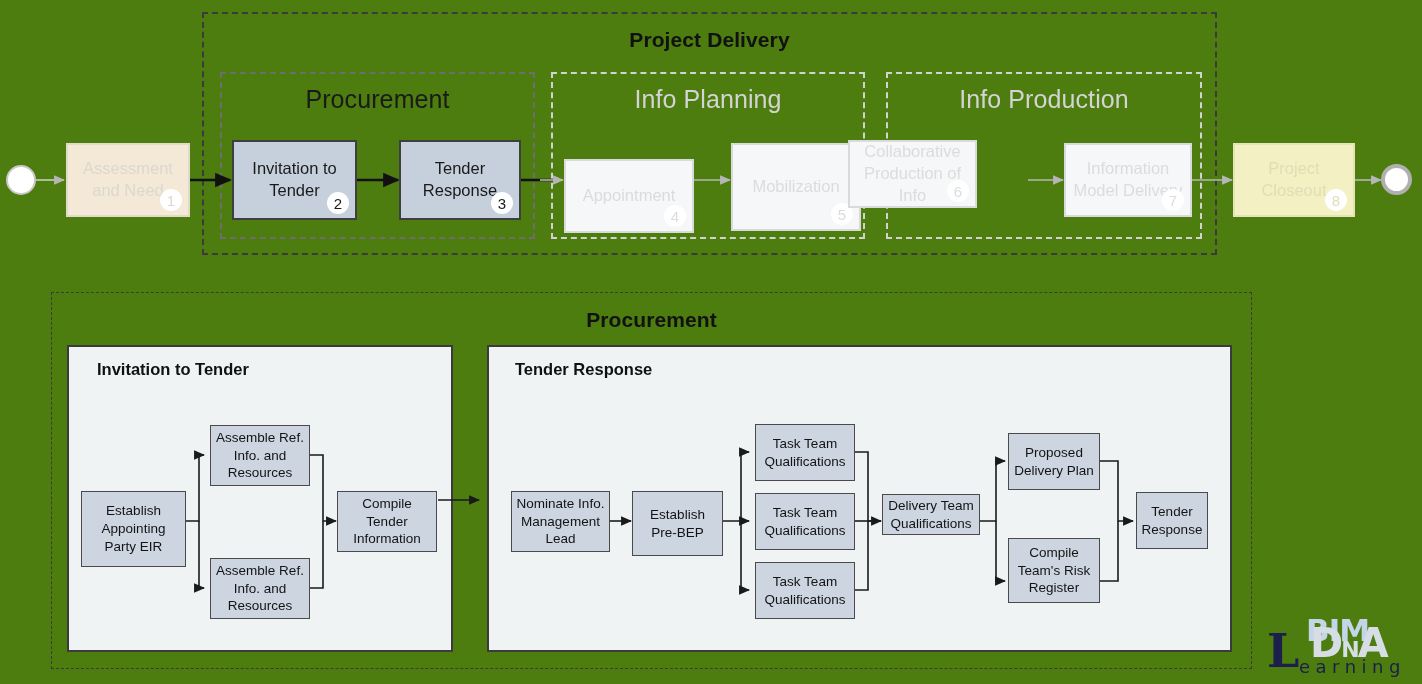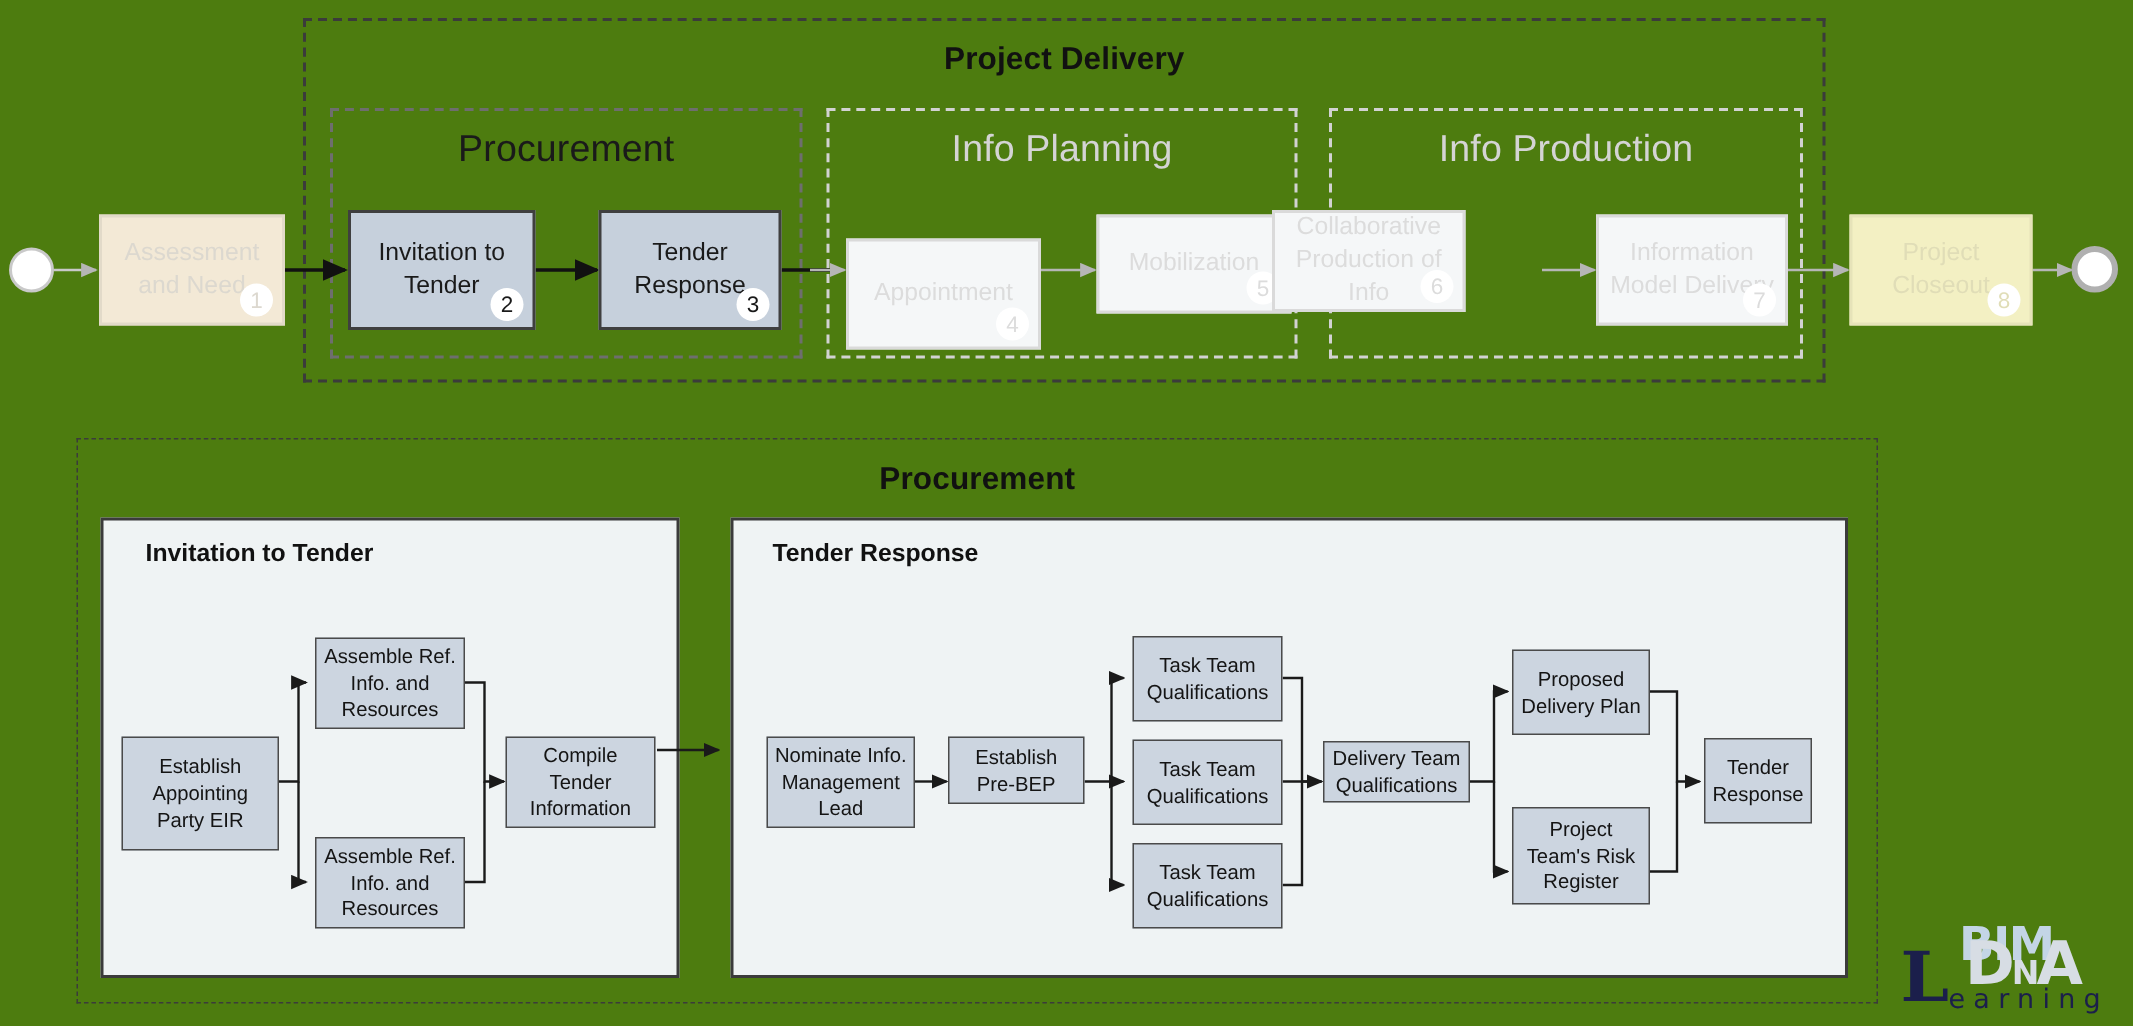--- a/index.html
+++ b/index.html
@@ -271,21 +271,21 @@
   <div class="stage active" style="left:399px; top:140px; width:122px; height:80px;">
     <span class="stage-label">Tender Response</span>
     <span class="badge">3</span>
   </div>
 
   <div class="stage ghost" style="left:564px; top:143px; width:130px; height:74px;margin-top:16px;">
     <span class="stage-label">Appointment</span>
     <span class="badge">4</span>
   </div>
 
-  <div class="stage ghost" style="left:731px; top:143px; width:130px; height:66px;">
+  <div class="stage ghost" style="left:731px; top:143px; width:130px; height:88px;">
     <span class="stage-label">Mobilization</span>
     <span class="badge">5</span>
   </div>
 
   <div class="stage ghost" style="left:848px; top:140px; width:129px; height:68px;justify-content:flex-end;">
     <span class="stage-label">Collaborative Production of Info</span>
     <span class="badge">6</span>
   </div>
 
   <div class="stage ghost" style="left:1064px; top:143px; width:128px; height:74px;">
@@ -335,27 +335,27 @@
       <path d="M1100,581 L1118,581 L1118,521"></path>
     </g>
   </svg>
 
   <div class="node" style="left:81px; top:491px; width:105px; height:76px;">Establish Appointing Party EIR</div>
   <div class="node" style="left:210px; top:425px; width:100px; height:61px;">Assemble Ref. Info. and Resources</div>
   <div class="node" style="left:210px; top:558px; width:100px; height:61px;">Assemble Ref. Info. and Resources</div>
   <div class="node" style="left:337px; top:491px; width:100px; height:61px;">Compile Tender Information</div>
 
   <div class="node" style="left:511px; top:491px; width:99px; height:61px;">Nominate Info. Management Lead</div>
-  <div class="node" style="left:632px; top:491px; width:91px; height:45px;">Establish Pre-BEP</div>
+  <div class="node" style="left:632px; top:491px; width:91px; height:65px;">Establish Pre-BEP</div>
   <div class="node" style="left:755px; top:424px; width:100px; height:57px;">Task Team Qualifications</div>
   <div class="node" style="left:755px; top:493px; width:100px; height:57px;">Task Team Qualifications</div>
   <div class="node" style="left:755px; top:562px; width:100px; height:57px;">Task Team Qualifications</div>
   <div class="node" style="left:882px; top:494px; width:98px; height:41px;">Delivery Team Qualifications</div>
   <div class="node" style="left:1008px; top:433px; width:92px; height:57px;">Proposed Delivery Plan</div>
-  <div class="node" style="left:1008px; top:538px; width:92px; height:65px;">Project Team's Risk Register</div>
+  <div class="node" style="left:1008px; top:538px; width:92px; height:65px;">Compile Team's Risk Register</div>
   <div class="node" style="left:1136px; top:492px; width:72px; height:57px;">Tender Response</div>
 
   <div class="logo" style="left:1262px; top:612px;">
     <span class="logo-bim">BIM</span>
     <span class="logo-dna"><span>D</span><span class="sm">N</span><span>A</span></span>
     <span class="logo-L">L</span>
     <span class="logo-learning">earning</span>
   </div>
 
 </div>

